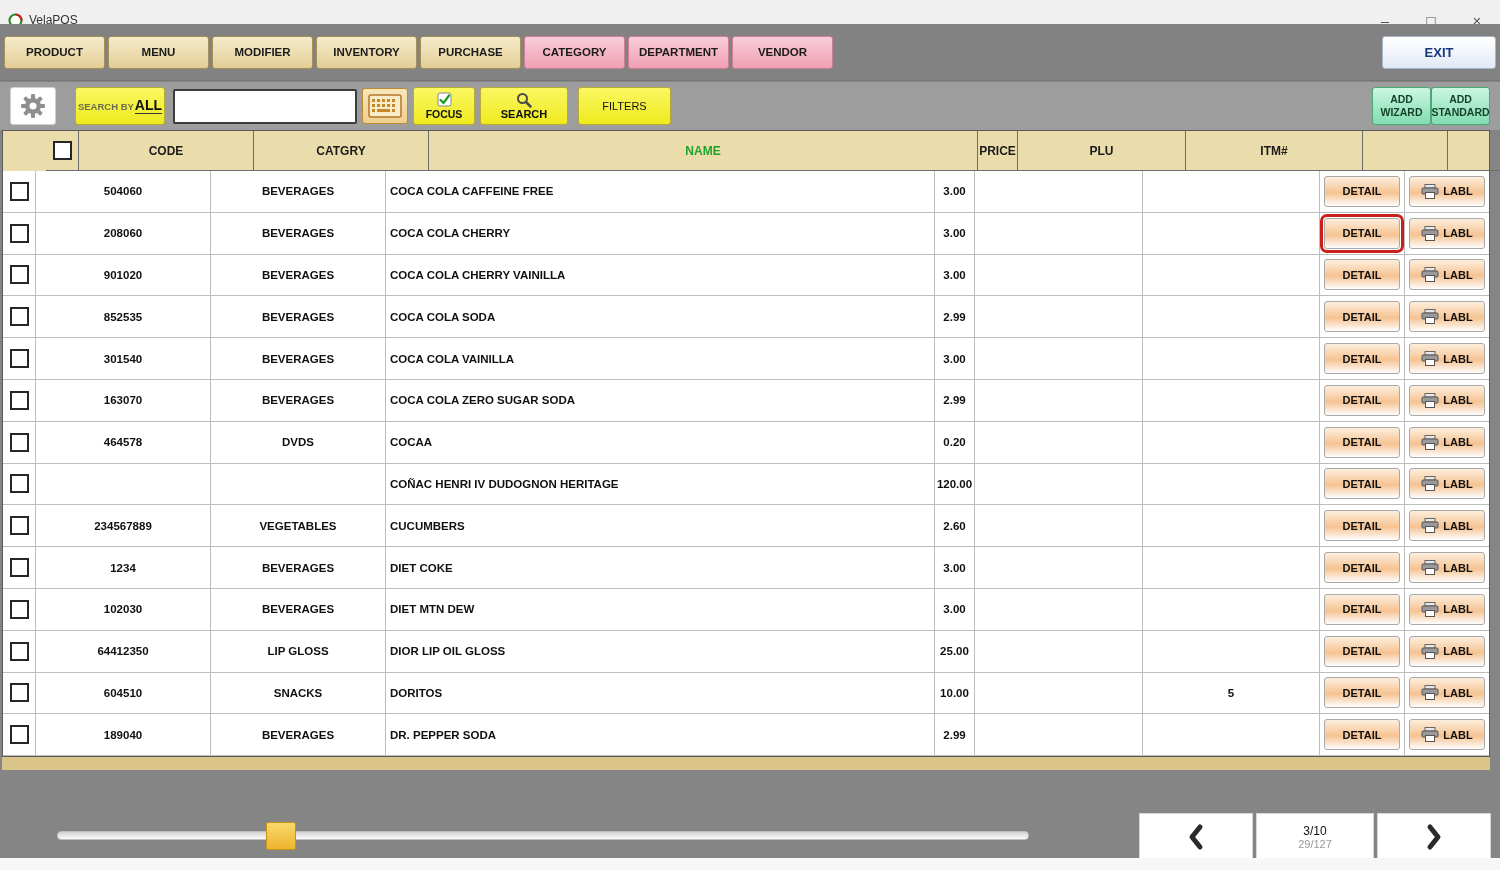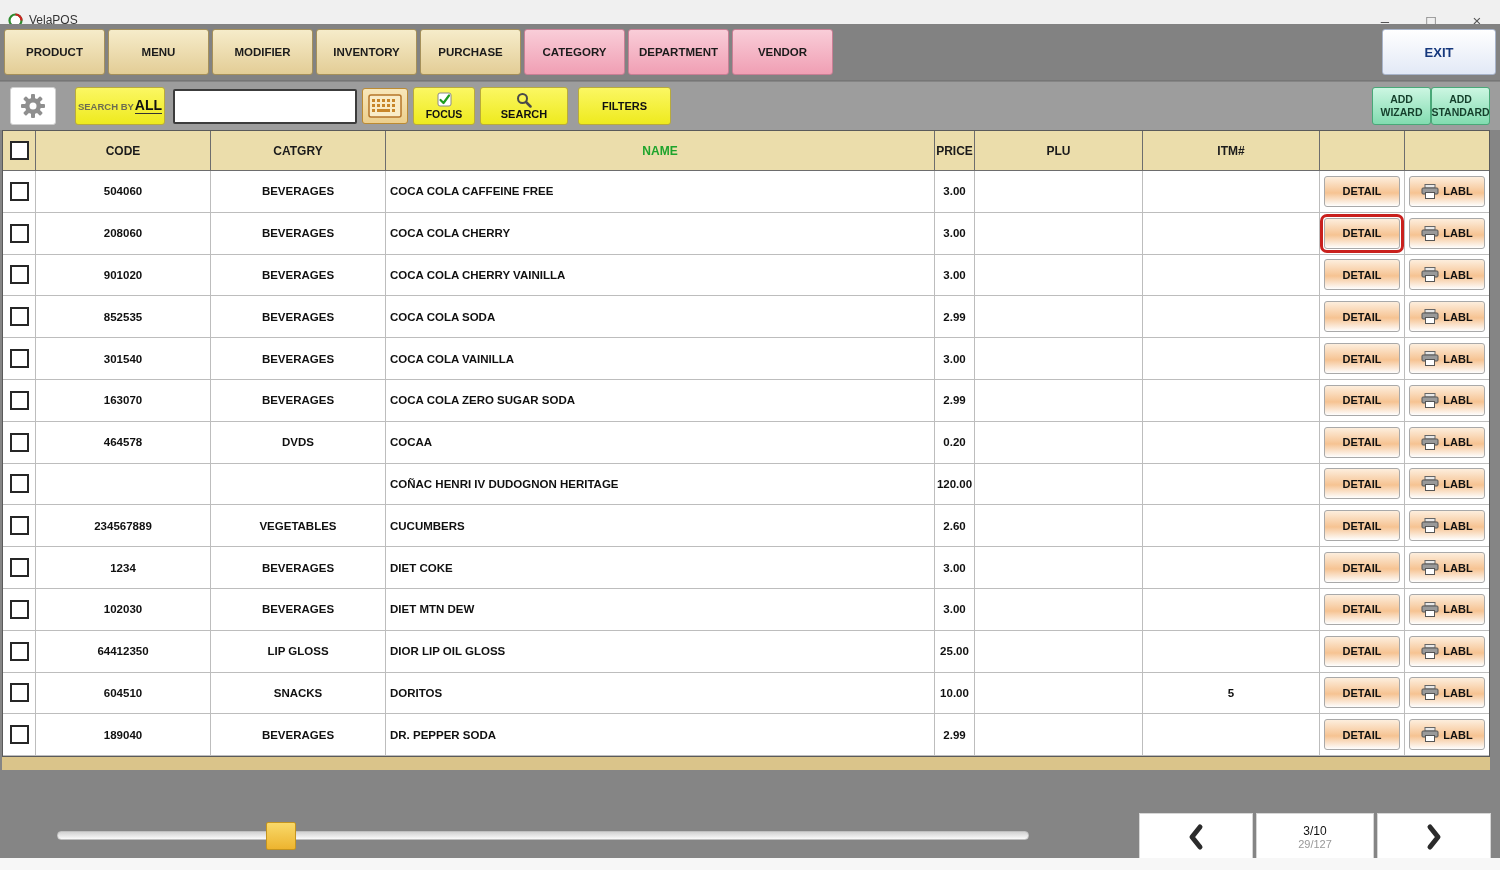--- a/index.html
+++ b/index.html
@@ -13,50 +13,50 @@
     display:flex; align-items:center; padding-left:8px;text-align:right; }
   .app-icon { display:flex; margin-right:6px; }
   .title-text { font-size:12px; color:#333; }
   .win-controls { margin-left:auto; display:flex; height:100%; }
   .win-btn { width:46px; display:flex; align-items:center; justify-content:center;
     font-size:15px; color:#555; cursor:default; }
   
   .navbar { position:absolute; top:24px; left:0; right:0; height:57px; background:#828282;
     display:flex; align-items:center; padding:0 4px; border-bottom:1px solid #767676; }
   .nav-tabs { display:flex; gap:3px; }
-  .nav-tab { width:101px; height:46px; display:flex; align-items:center; justify-content:center;
+  .nav-tab { width:101px; height:33px; display:flex; align-items:center; justify-content:center;
     font-size:11.5px; font-weight:bold; color:#1b1b1b; border-radius:3px; cursor:pointer; text-align:right; }
   .nav-tab.tan  { background:linear-gradient(#f6ecca,#e3cd96); border:1px solid #a5905a; }
   .nav-tab.pink { background:linear-gradient(#f9cdd8,#f09fb4); border:1px solid #c97f95; }
   .nav-tab.exit { margin-left:auto; width:114px; background:linear-gradient(#ffffff,#e2e9f6);
     border:1px solid #a8b4ca; color:#16387d; font-size:13px; }
   
   .toolbar { position:absolute; top:82px; left:0; right:0; height:48px; background:#9d9d9d;
     display:flex; align-items:center; padding:0 10px; gap:5px; }
   .tool-btn { border-radius:3px; cursor:pointer; font-family:inherit;
     display:flex; align-items:center; justify-content:center; padding:0; }
   .gear { width:46px; height:38px; background:#fff; border:1px solid #cfcfcf; margin-right:14px; }
   .yellow { background:linear-gradient(#fbf763,#eeea1e); border:1px solid #b9ab3a; }
   .searchby { width:90px; height:38px; flex-direction:row; gap:1px; }
   .sb-label { font-size:9.5px; color:#6d6d52; font-weight:bold; }
   .sb-value { font-size:14px; color:#111; font-weight:bold; border-bottom:1px solid #333; line-height:1.1; }
   .search-input { width:184px; height:35px; border:2px solid #3c3c3c; border-radius:2px;
     font-size:14px; padding:0 6px; margin-left:3px; font-family:inherit; }
   .kb { width:46px; height:36px; background:linear-gradient(#f8e7ba,#eccf8d); border:1px solid #bb8a33; }
   .focus { width:62px; height:38px; flex-direction:column; gap:1px; font-size:10.5px; font-weight:bold; color:#111; }
   .searchbtn { width:88px; height:38px; flex-direction:column; gap:0; font-size:11px; font-weight:bold; color:#111; }
-  .filters { width:93px; height:38px; font-size:11px; font-weight:bold; color:#111; margin-left:5px; }
+  .filters { width:93px; height:38px; font-size:11px; font-weight:normal; color:#111; margin-left:5px; }
   .toolbar-right { margin-left:auto; display:flex; gap:0; }
   .green { width:59px; height:38px; flex-direction:column; background:linear-gradient(#ccf6e2,#82dcb0);
     border:1px solid #49a878; font-size:10.5px; font-weight:bold; color:#143f2b; line-height:1.2; }
   
   .table-wrap { position:absolute; top:130px; left:2px; width:1488px; background:#fff;
     border:1px solid #5a5a5a; }
   .thead, .trow { display:grid; grid-template-columns:33px 175px 175px 549px 40px 168px 177px 85px 84px; }
-  .thead { height:40px; background:#ebddab; }
+  .thead { height:40px; background:#ebddab;padding-left:43px; }
   .hcell { display:flex; align-items:center; justify-content:center; font-size:12px; font-weight:bold;
     color:#1b1b1b; border-right:1px solid #6d6d6d; border-bottom:1px solid #6d6d6d; }
   .hcell.name { color:#1ea42c; }
   .hcell:last-child { border-right:none; }
   .trow { height:41.8px; }
   .cell { display:flex; align-items:center; justify-content:center; font-size:11.5px; font-weight:bold;
     color:#101010; border-right:1px solid #bdbdbd; border-bottom:1px solid #bdbdbd; overflow:hidden; }
   .cell:last-child { border-right:none; }
   .c-name { justify-content:flex-start; padding-left:4px; }
   .checkbox { display:inline-block; width:19px; height:19px; background:#fff; border:2px solid #262626; cursor:pointer; }

